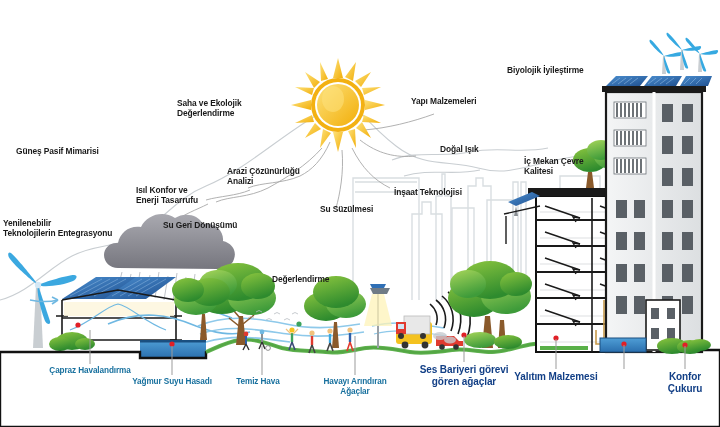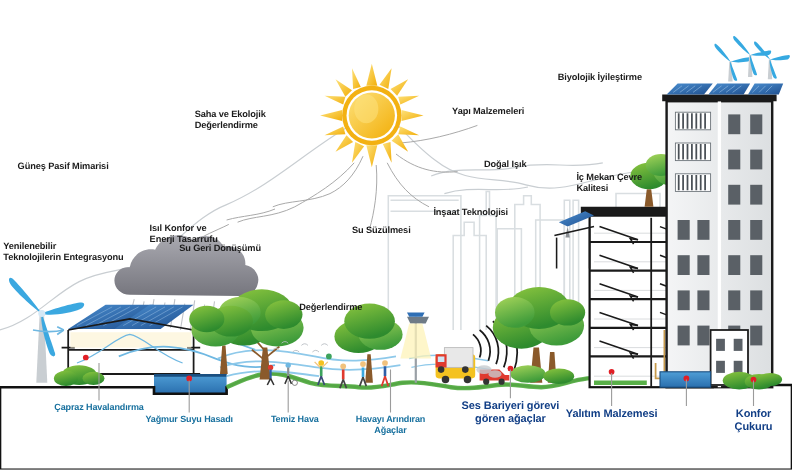--- a/index.html
+++ b/index.html
@@ -532,46 +532,48 @@
   </svg>
 
   <div class="lbl dark l" style="left:16px;top:147px;">Güneş Pasif Mimarisi</div>
 
   <div class="lbl dark l" style="left:177px;top:99px;">Saha ve Ekolojik
 Değerlendirme</div>
 
   <div class="lbl dark l" style="left:3px;top:219px;">Yenilenebilir
 Teknolojilerin Entegrasyonu</div>
 
-  <div class="lbl dark l" style="left:136px;top:186px;margin-top:17px;">Isıl Konfor ve
+  <div class="lbl dark l" style="left:136px;top:186px;">Isıl Konfor ve
 Enerji Tasarrufu</div>
 
   <div class="lbl dark l" style="left:163px;top:221px;">Su Geri Dönüşümü</div>
 
+  <div class="lbl dark l" style="left:227px;top:167px;">Arazi Çözünürlüğü
+Analizi</div>
 
   <div class="lbl dark l" style="left:320px;top:205px;">Su Süzülmesi</div>
 
   <div class="lbl dark l" style="left:272px;top:275px;">Değerlendirme</div>
 
   <div class="lbl dark l" style="left:411px;top:97px;">Yapı Malzemeleri</div>
 
   <div class="lbl dark l" style="left:440px;top:145px;">Doğal Işık</div>
 
   <div class="lbl dark l" style="left:394px;top:188px;">İnşaat Teknolojisi</div>
 
   <div class="lbl dark l" style="left:507px;top:66px;">Biyolojik İyileştirme</div>
 
   <div class="lbl dark l" style="left:524px;top:124px;margin-top:33px;">İç Mekan Çevre
 Kalitesi</div>
 
   <div class="lbl teal c" style="left:90px;top:366px;">Çapraz Havalandırma</div>
 
   <div class="lbl teal c" style="left:172px;top:377px;">Yağmur Suyu Hasadı</div>
 
-  <div class="lbl teal c" style="left:268px;top:377px;">Temiz Hava</div>
+  <div class="lbl teal c" style="left:258px;top:377px;">Temiz Hava</div>
 
   <div class="lbl teal c" style="left:355px;top:377px;">Havayı Arındıran
 Ağaçlar</div>
 
   <div class="lbl navy c" style="left:464px;top:364px;">Ses Bariyeri görevi
 gören ağaçlar</div>
 
   <div class="lbl navy c" style="left:556px;top:371px;">Yalıtım Malzemesi</div>
 
 

